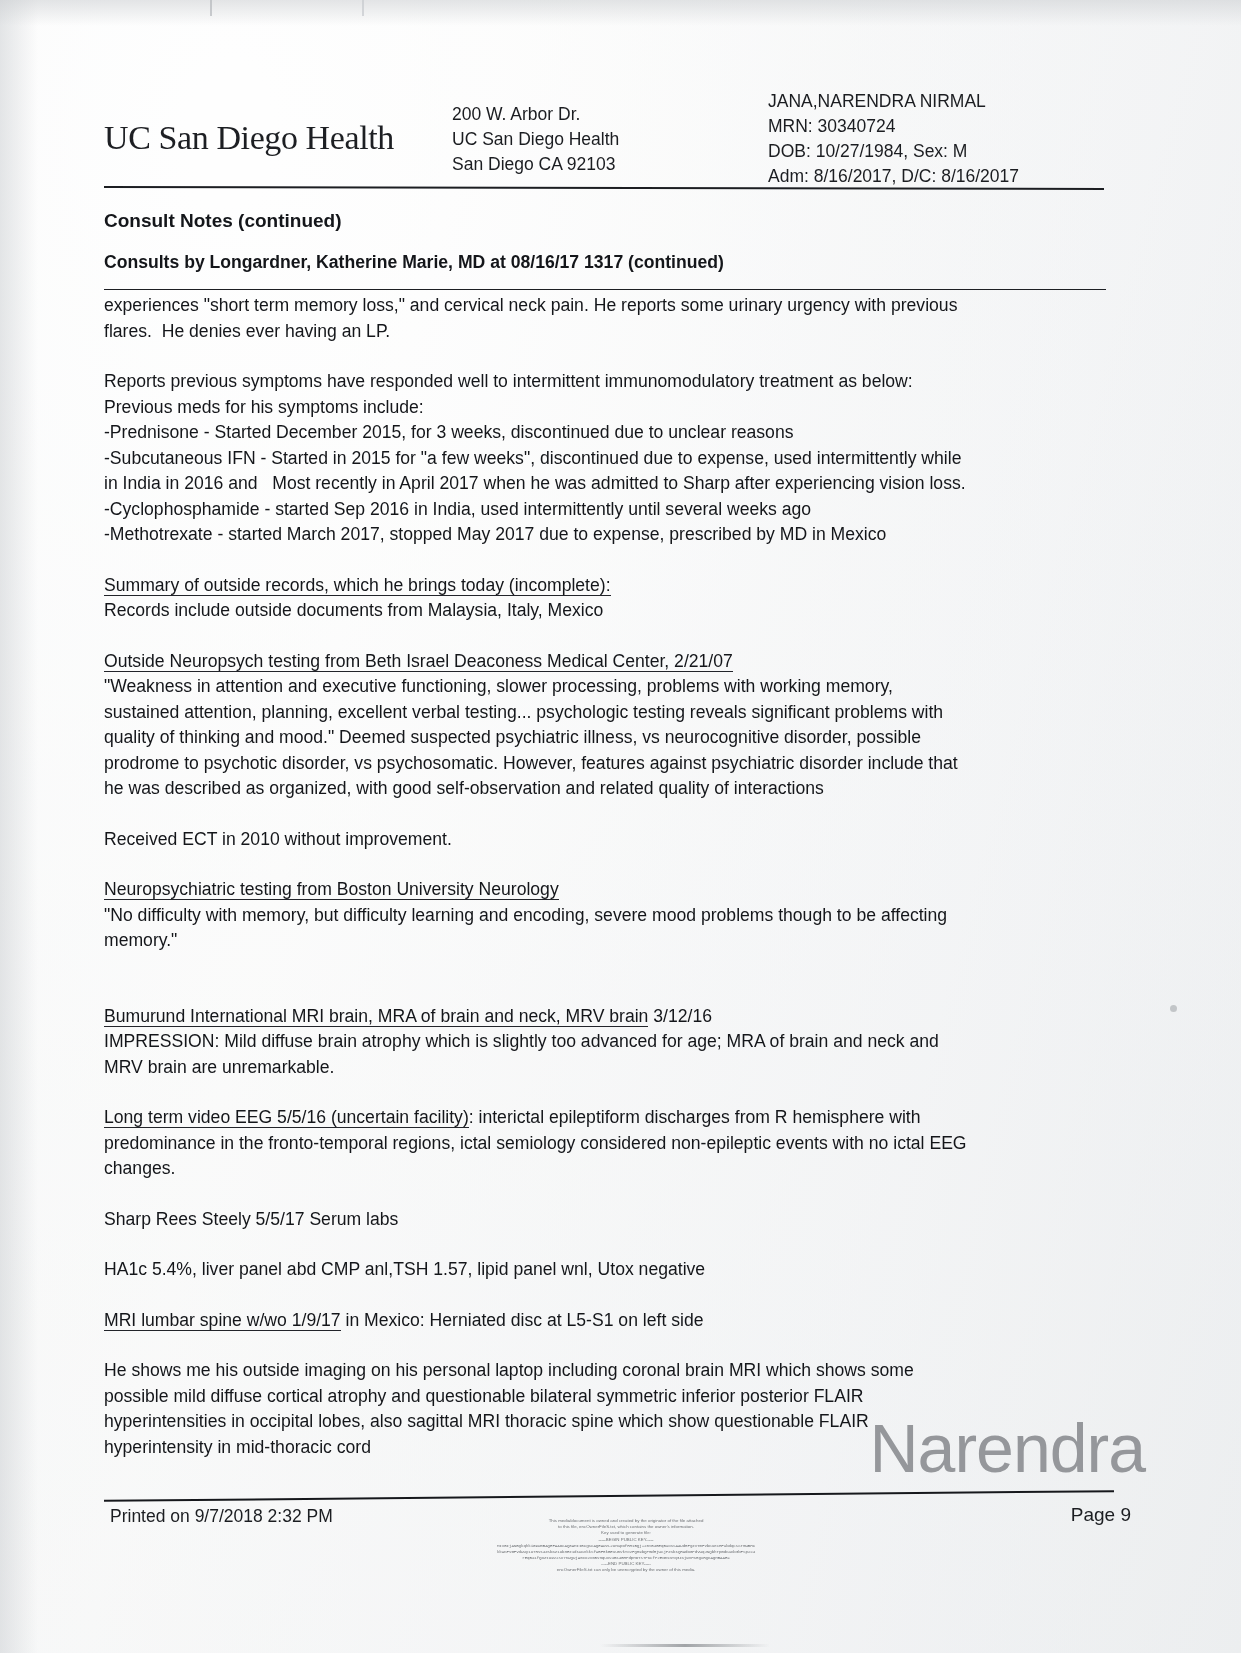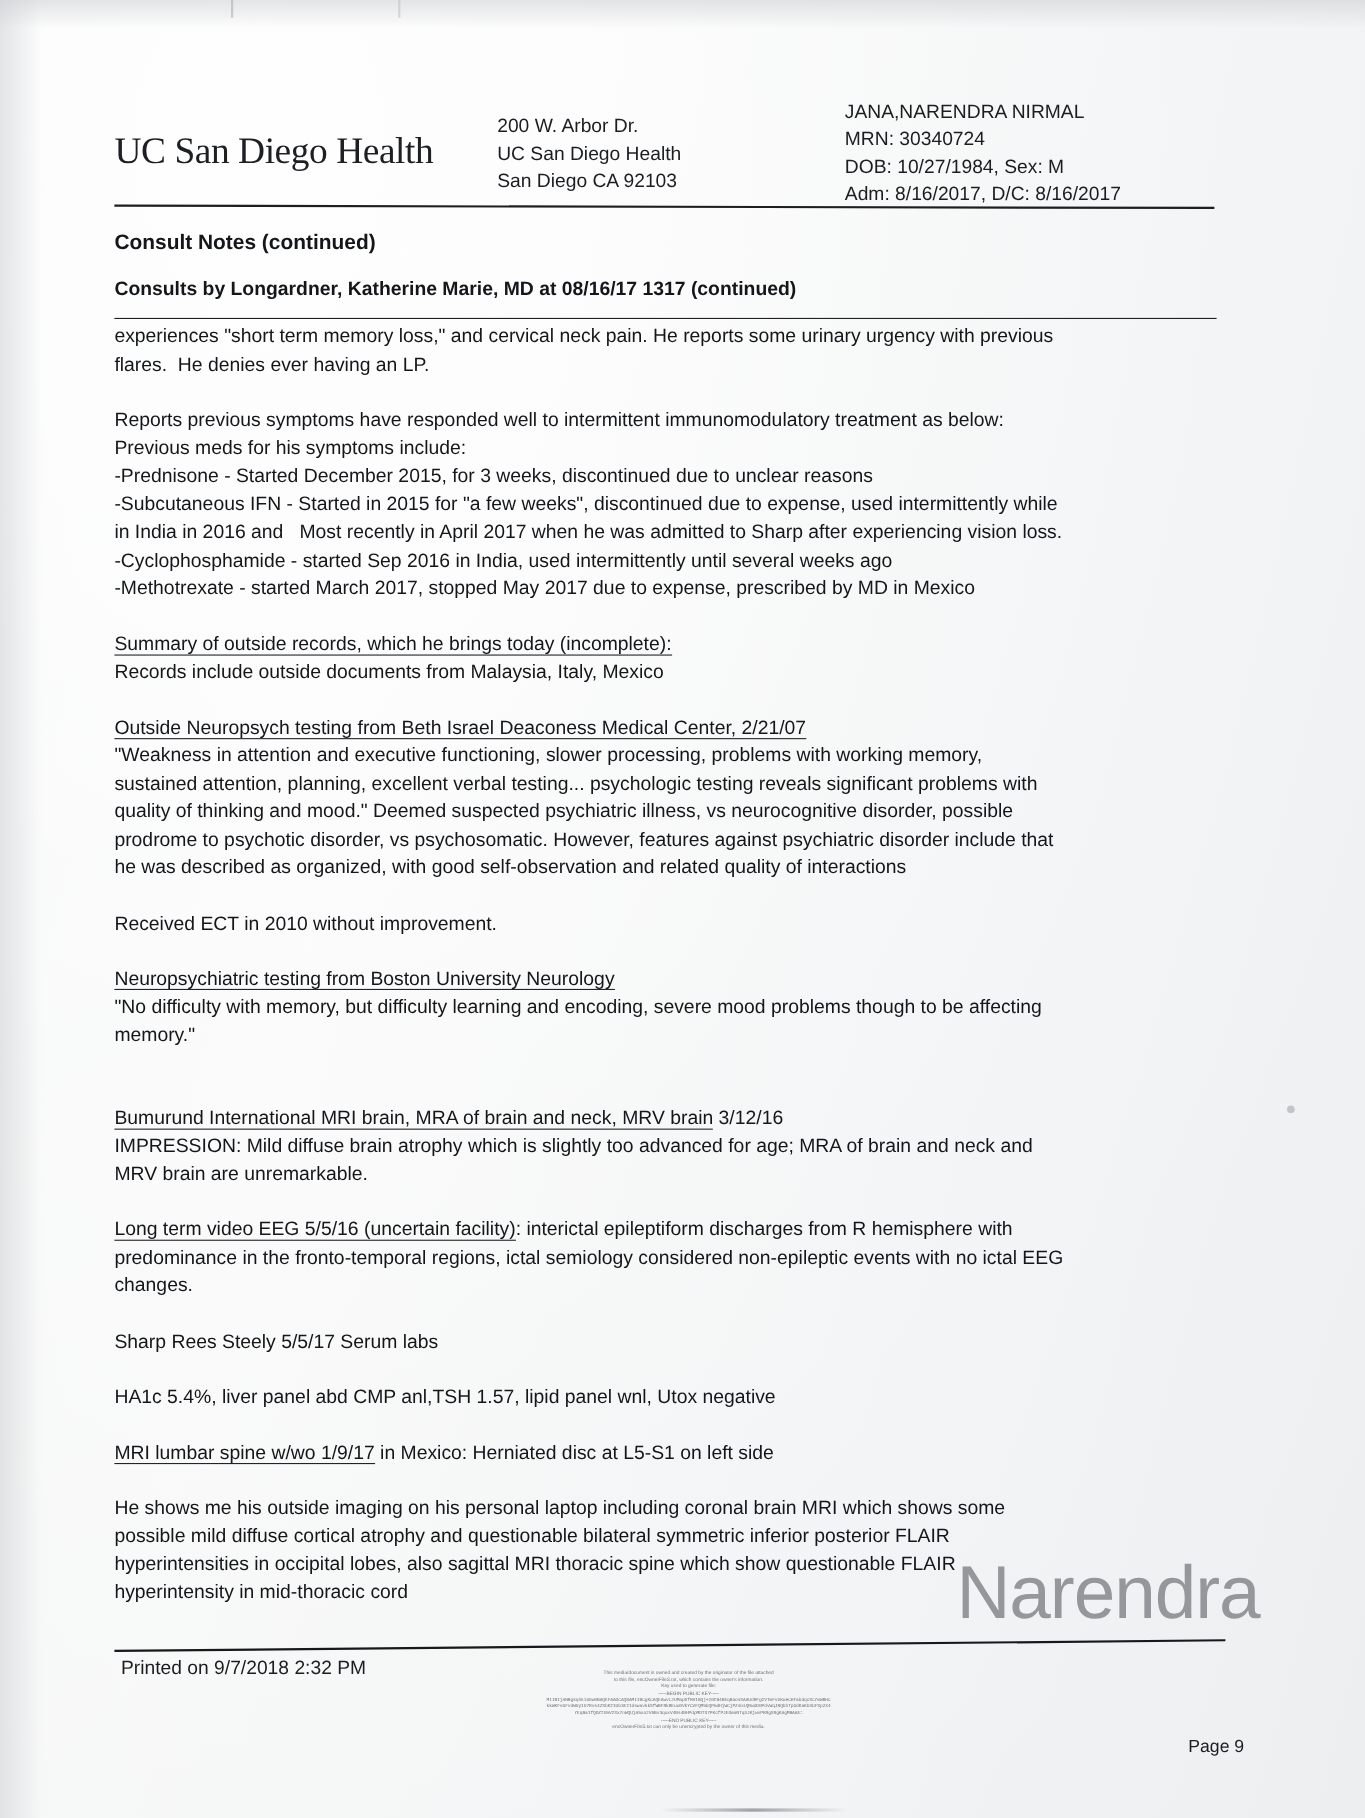--- a/index.html
+++ b/index.html
@@ -141,22 +141,22 @@
   .printed-on {
     position: absolute;
     left: 110px;
     top: 1506px;
     font-size: 17.5px;
     color: #1b1d21;
   }
   .page-number {
     position: absolute;
     right: 110px;
-    top: 1580px;
-    font-size: 16px;
+    top: 1504px;
+    font-size: 19px;
     color: #1b1d21;
   }
   .watermark {
     position: absolute;
     right: 96px;
     top: 1418px;
     text-align: left;
     color: #8e9094;
     font-size: 68px;
     line-height: 60px;

